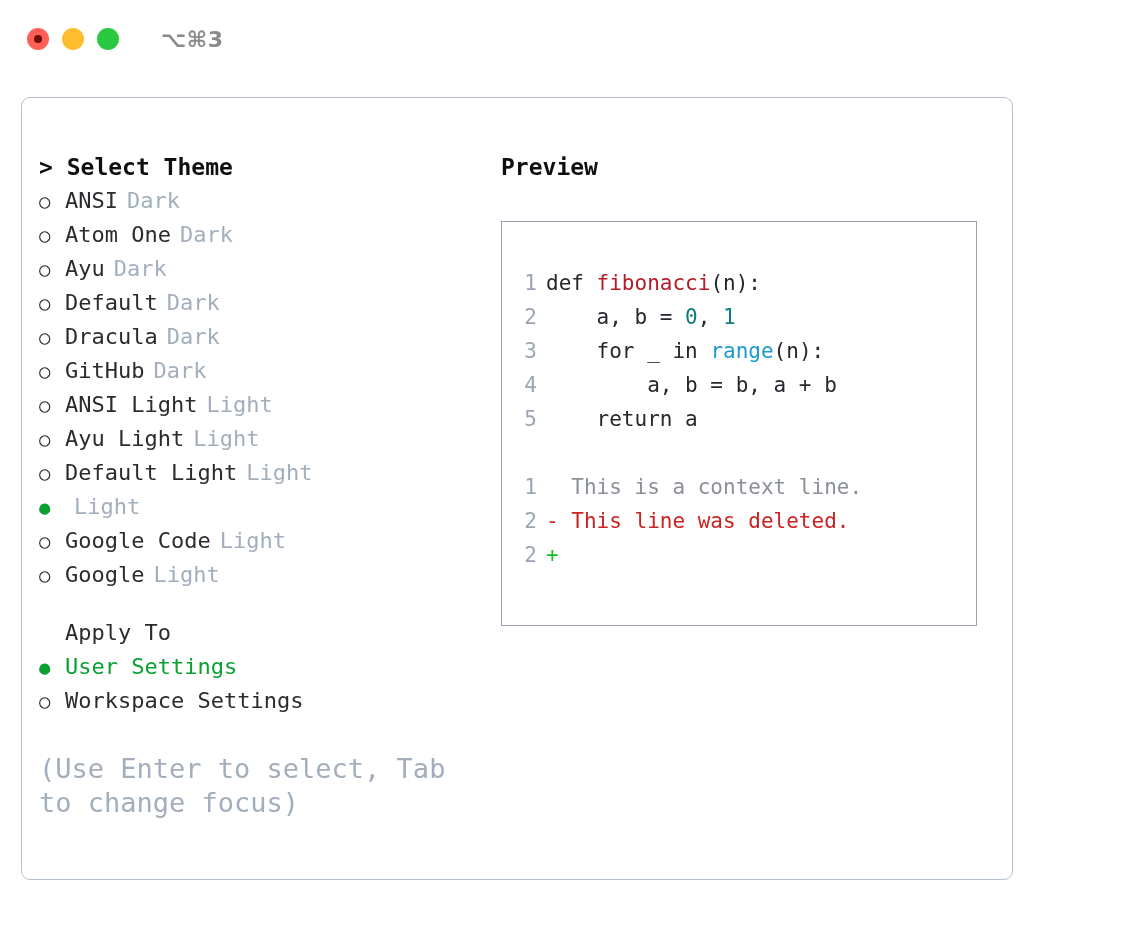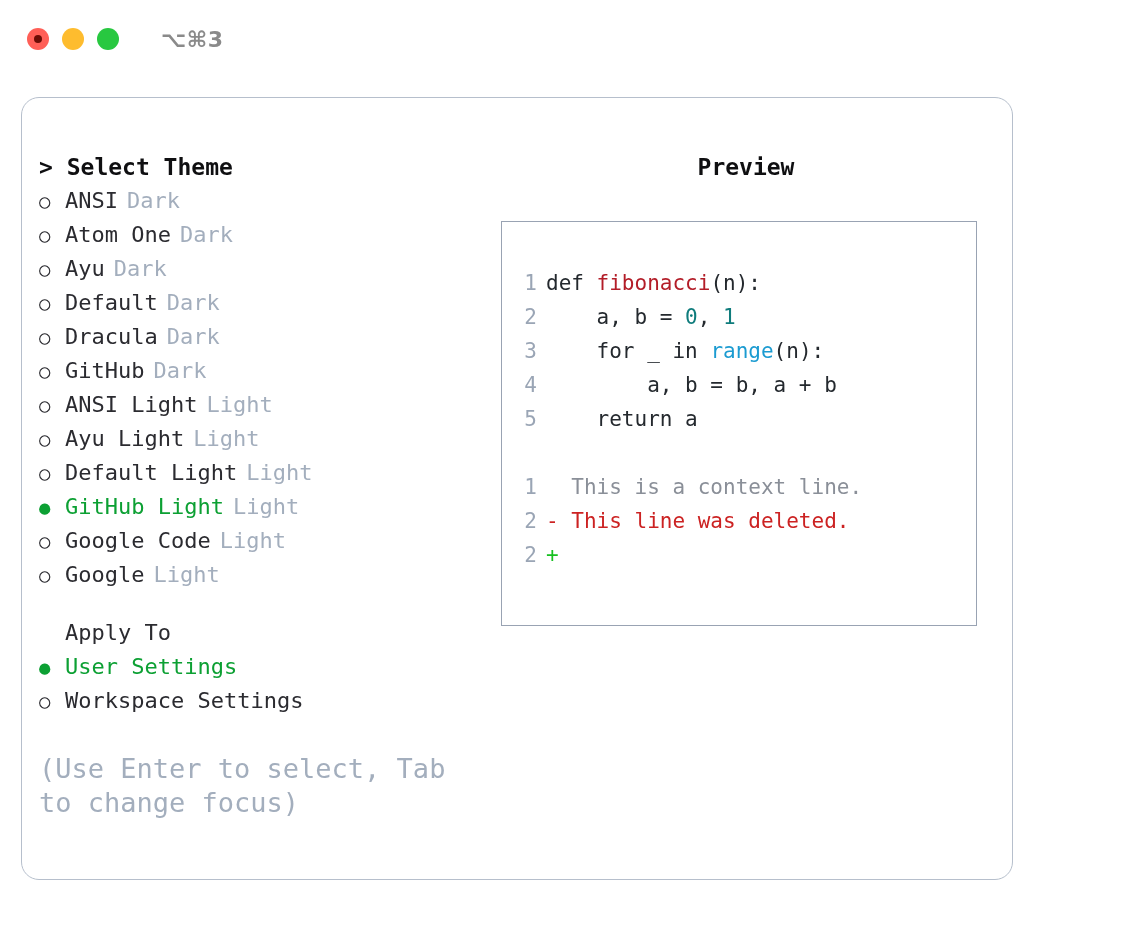--- a/index.html
+++ b/index.html
@@ -67,21 +67,21 @@
   }
 
   
   .panel {
     position: absolute;
     left: 21px;
     top: 97px;
     width: 992px;
     height: 783px;
     border: 1.5px solid #b6bfcc;
-    border-radius: 18px;
+    border-radius: 9px;
     box-sizing: border-box;
     background: #ffffff;
   }
 
   .columns {
     position: absolute;
     left: 0; top: 0;
     width: 100%;
     height: 100%;
   }
@@ -137,21 +137,20 @@
     position: absolute;
     left: 479px;
     top: 52px;
     width: 490px;
   }
   .preview-title {
     font-size: 23px;
     font-weight: 700;
     color: #0f0f11;
     line-height: 34px;
-    text-align: center;
   }
   .preview-box {
     margin-top: 37px;
     width: 476px;
     height: 405px;
     border: 1.5px solid #99a3b3;
     box-sizing: border-box;
     background: #ffffff;
     padding: 44px 0 0 0;
   }
@@ -207,21 +206,21 @@
         <div class="list">
             <div class="row"><span class="bullet">○</span><span class="label">ANSI</span><span class="suffix">Dark</span></div>
             <div class="row"><span class="bullet">○</span><span class="label">Atom One</span><span class="suffix">Dark</span></div>
             <div class="row"><span class="bullet">○</span><span class="label">Ayu</span><span class="suffix">Dark</span></div>
             <div class="row"><span class="bullet">○</span><span class="label">Default</span><span class="suffix">Dark</span></div>
             <div class="row"><span class="bullet">○</span><span class="label">Dracula</span><span class="suffix">Dark</span></div>
             <div class="row"><span class="bullet">○</span><span class="label">GitHub</span><span class="suffix">Dark</span></div>
             <div class="row"><span class="bullet">○</span><span class="label">ANSI Light</span><span class="suffix">Light</span></div>
             <div class="row"><span class="bullet">○</span><span class="label">Ayu Light</span><span class="suffix">Light</span></div>
             <div class="row"><span class="bullet">○</span><span class="label">Default Light</span><span class="suffix">Light</span></div>
-            <div class="row selected"><span class="bullet">●</span><span class="label">GitHub Light</span><span class="suffix">Light</span></div>
+            <div class="row selected"><span class="bullet">●</span><span class="suffix">Light</span></div>
             <div class="row"><span class="bullet">○</span><span class="label">Google Code</span><span class="suffix">Light</span></div>
             <div class="row"><span class="bullet">○</span><span class="label">Google</span><span class="suffix">Light</span></div>
           </div>
 
         <div class="apply-block">
           <div class="row nobullet">
             <span class="bullet">○</span>
             <span class="label">Apply To</span>
           </div>
           <div class="apply-list">

